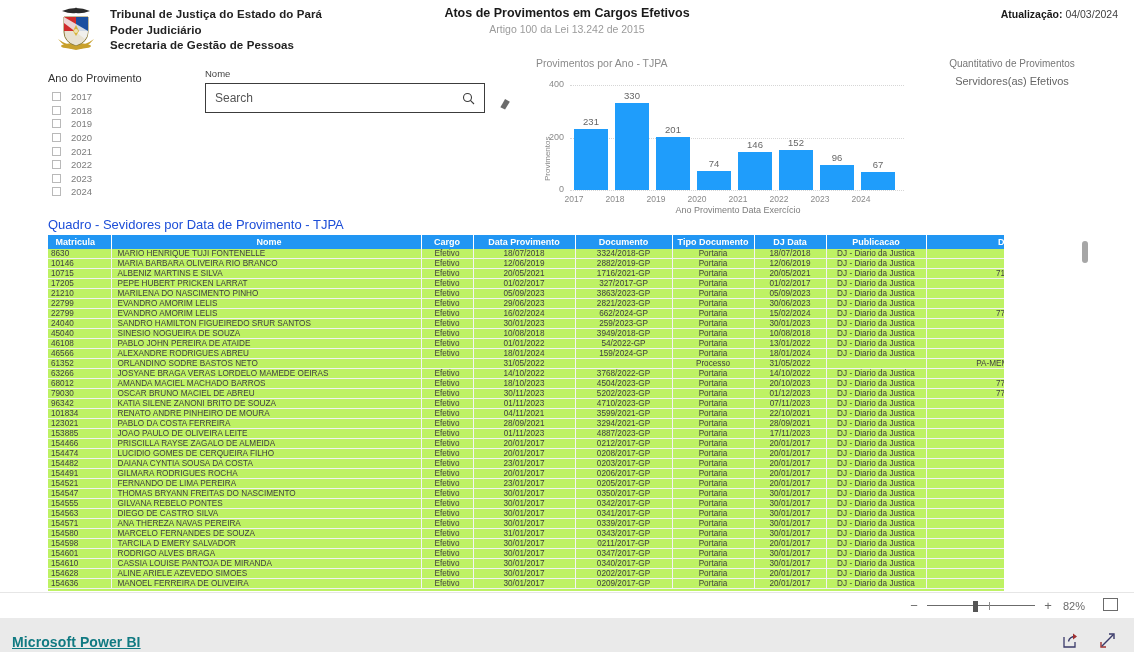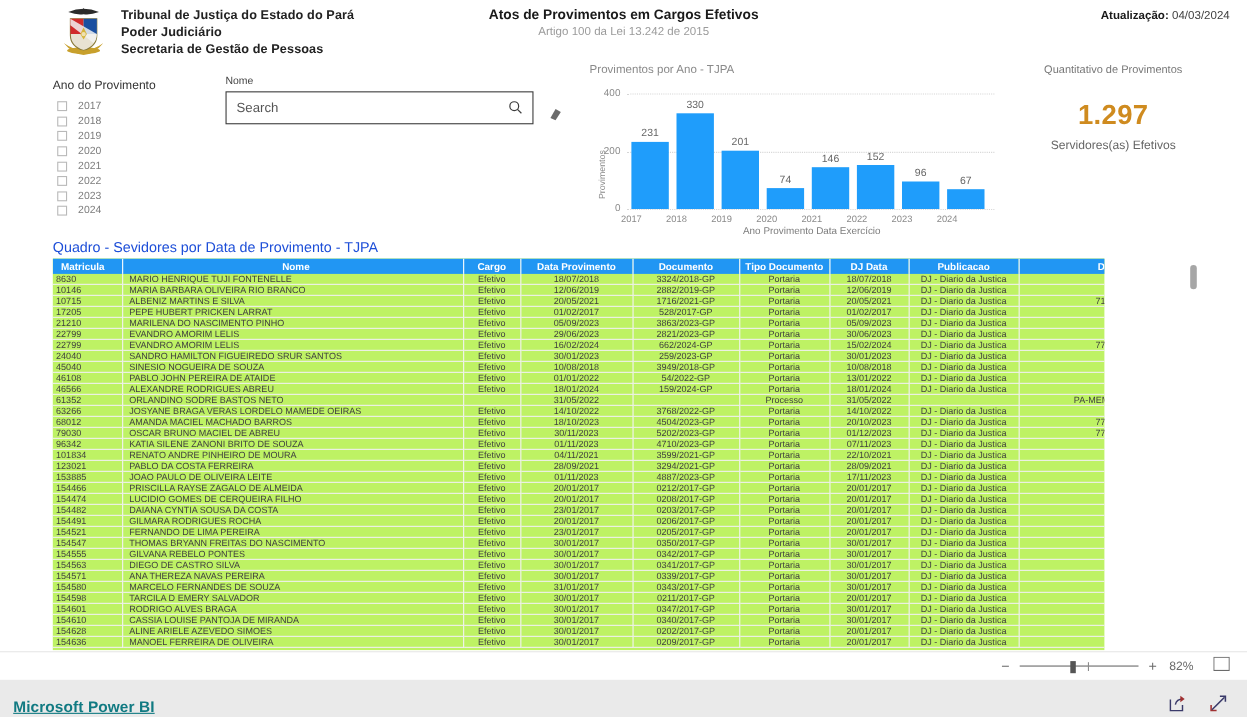--- a/index.html
+++ b/index.html
@@ -304,21 +304,20 @@
         <div class="xtick" style="left:231px;">2022</div>
         <div class="xtick" style="left:272px;">2023</div>
         <div class="xtick" style="left:313px;">2024</div>
 
         <div class="xaxis-title">Ano Provimento Data Exercício</div>
       </div>
     </div>
 
     <div class="kpi">
       <div class="kpi-title">Quantitativo de Provimentos</div>
-      <div class="kpi-value">1.297</div>
       <div class="kpi-sub">Servidores(as) Efetivos</div>
     </div>
 
     <div class="tbl-title">Quadro - Sevidores por Data de Provimento - TJPA</div>
     <div class="tbl-wrap">
       <table class="grid">
         <thead>
           <tr>
             <th class="c-mat">Matricula</th>
             <th class="c-nome">Nome</th>
@@ -363,21 +362,21 @@
               <td class="c-tipo vline">Portaria</td>
               <td class="c-dj vline">20/05/2021</td>
               <td class="c-pub vline">DJ - Diario da Justica</td>
               <td class="c-num">7145/2021</td>
             </tr>
             <tr>
               <td class="c-mat vline">17205</td>
               <td class="c-nome vline">PEPE HUBERT PRICKEN LARRAT</td>
               <td class="c-cargo vline">Efetivo</td>
               <td class="c-data vline">01/02/2017</td>
-              <td class="c-doc vline">528/2017-GP</td>
+              <td class="c-doc vline">327/2017-GP</td>
               <td class="c-tipo vline">Portaria</td>
               <td class="c-dj vline">01/02/2017</td>
               <td class="c-pub vline">DJ - Diario da Justica</td>
               <td class="c-num">6130</td>
             </tr>
             <tr>
               <td class="c-mat vline">21210</td>
               <td class="c-nome vline">MARILENA DO NASCIMENTO PINHO</td>
               <td class="c-cargo vline">Efetivo</td>
               <td class="c-data vline">05/09/2023</td>

